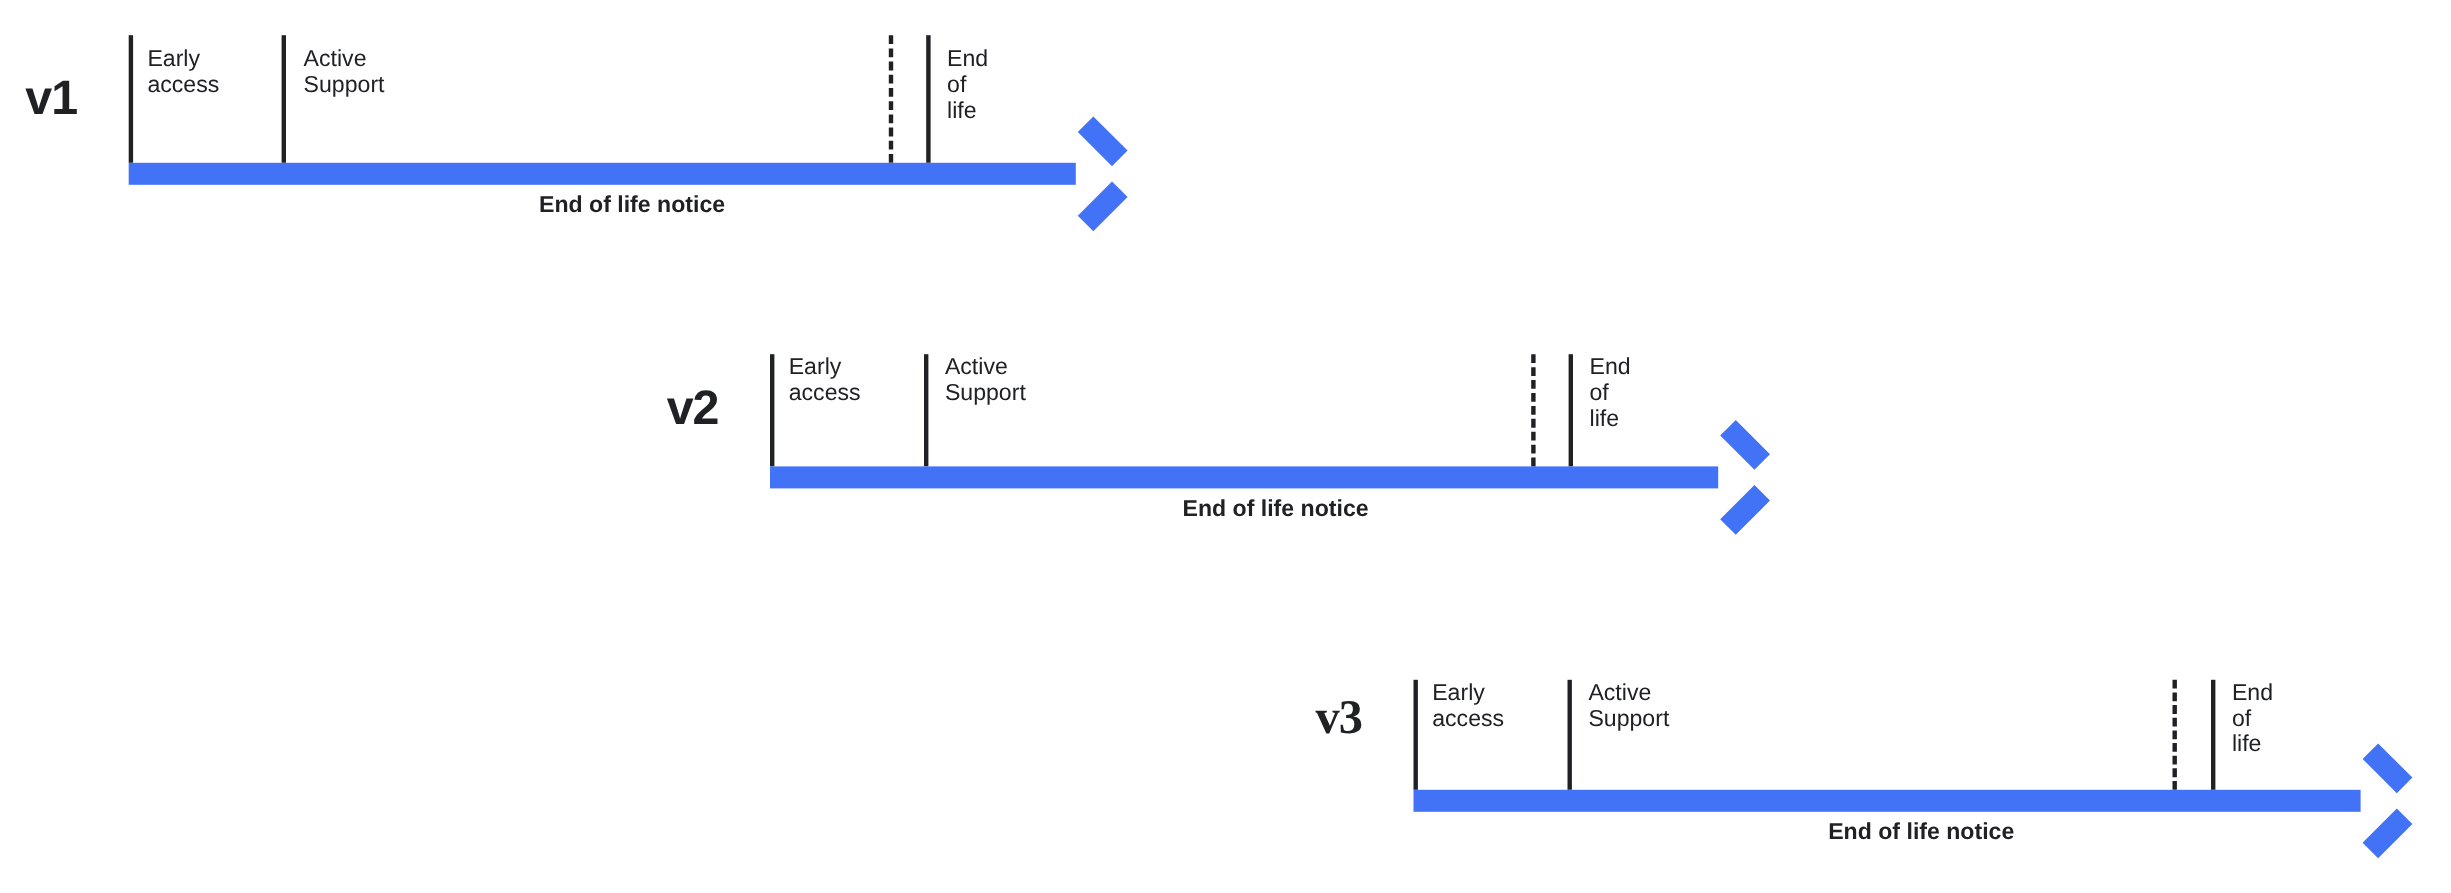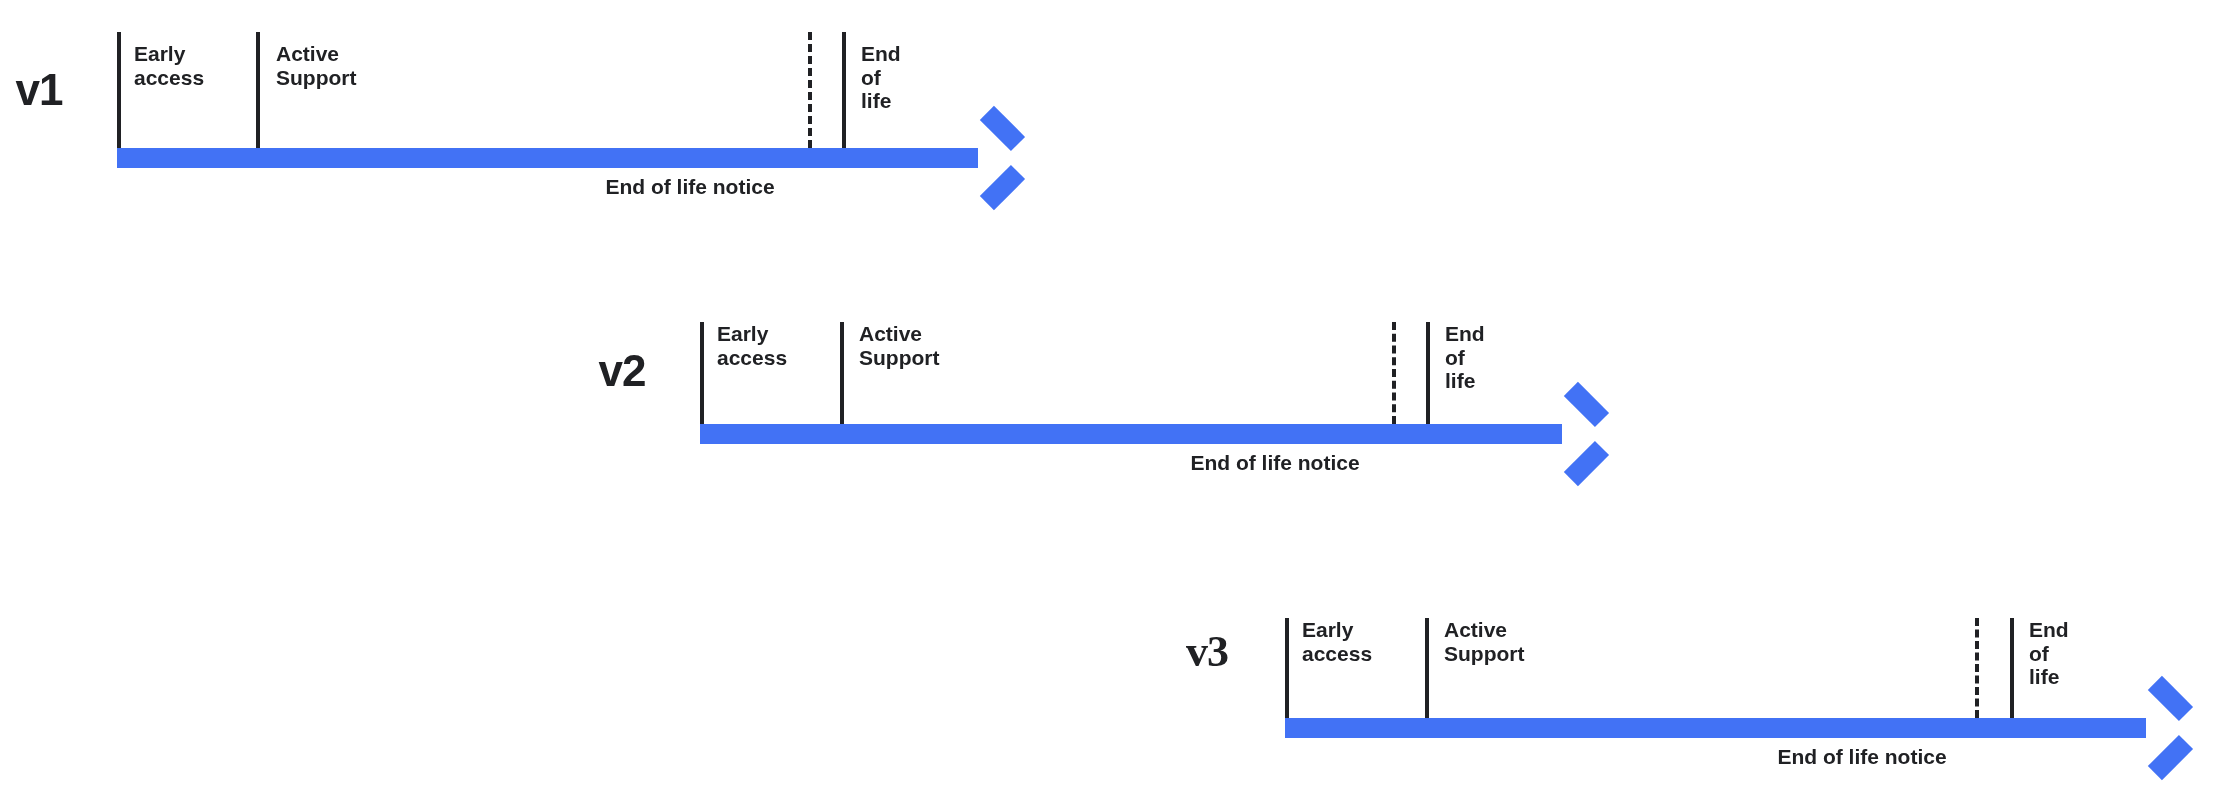--- a/index.html
+++ b/index.html
@@ -29,40 +29,40 @@
 
   
   .version-label {
     position: absolute;
     font-size: 44px;
     font-weight: 700;
     color: #202124;
     letter-spacing: -1px;
     line-height: 1;
     white-space: nowrap;
-    text-align: center;
+    text-align: right;
   }
 
   
   .phase-divider {
     position: absolute;
     width: 4px;
     background: #202124;
   }
   .phase-divider.dashed {
     width: 0;
     background: transparent;
     border-left: 4px dashed #202124;
   }
 
   
   .phase-label {
     position: absolute;
     font-size: 21px;
-    font-weight: 700;
+    font-weight: 400;
     color: #202124;
     line-height: 1.12;
     white-space: pre-line;
   }
 
   
   .timeline-arrow {
     position: absolute;
     height: 20px;
   }
@@ -101,21 +101,21 @@
   }
 
   
   .notice-label {
     position: absolute;
     font-size: 21px;
     font-weight: 700;
     color: #202124;
     line-height: 1;
     white-space: nowrap;
-    text-align: center;
+    text-align: left;
   }
 </style>
 </head>
 <body>
 
 <div id="diagram">
     <div class="lifecycle-row">
       <div class="version-label" style="left: 8px; top: 68px; width: 62px;">v1</div>
       <div class="phase-divider" style="left: 117px; top: 32px; height: 116px;"></div>
       <div class="phase-divider" style="left: 256px; top: 32px; height: 116px;"></div>

